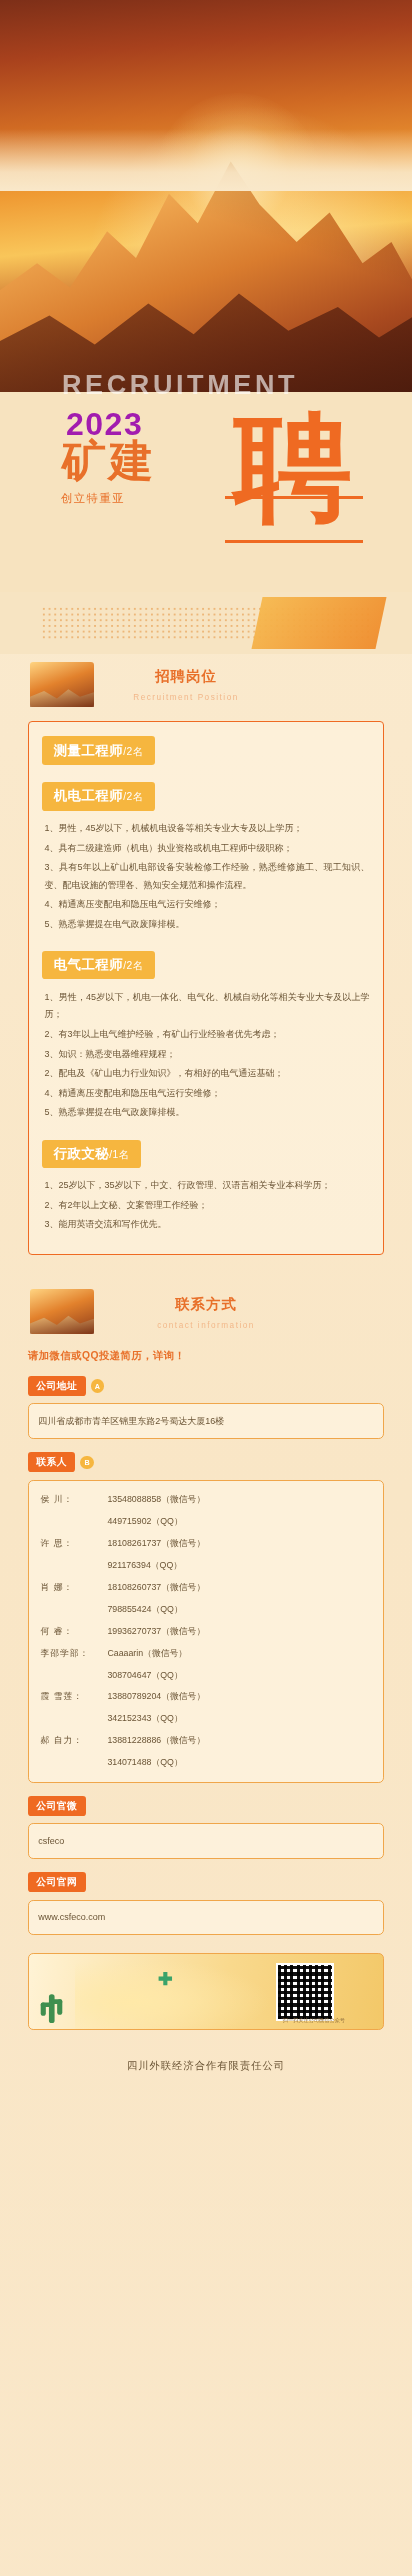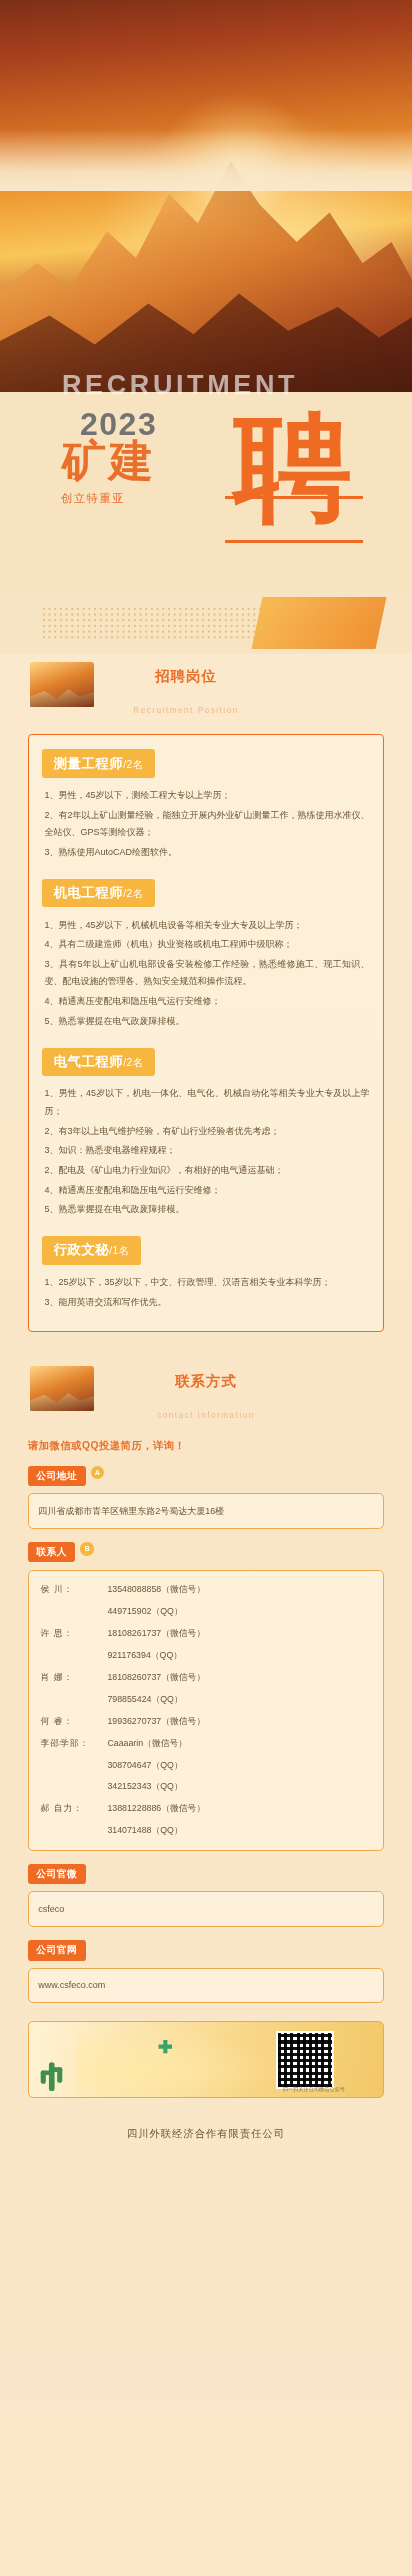--- a/index.html
+++ b/index.html
@@ -72,24 +72,24 @@
     position: absolute;
     left: 62px; top: 9px;
     font-size: 27px;
     letter-spacing: 3.6px;
     font-weight: bold;
     color: rgba(255,255,255,.62);
     white-space: nowrap;
   }
   .year {
     position: absolute;
-    left: 80px; top: 45px;
+    left: 66px; top: 45px;
     font-size: 32px;
     font-weight: bold;
-    color: #737373;
+    color: #a21caf;
     letter-spacing: 1.5px;
   }
   .big-cn {
     position: absolute;
     left: 62px; top: 78px;
     font-size: 44px;
     font-weight: bold;
     color: #e8702a;
     letter-spacing: 3.1px;
     line-height: 1;
@@ -166,21 +166,21 @@
     background: linear-gradient(170deg, rgba(255,220,150,.8), rgba(120,50,20,.8));
     clip-path: polygon(0 100%, 0 55%, 22% 30%, 42% 62%, 60% 22%, 78% 55%, 100% 35%, 100% 100%);
   }
   .sec-title {
     font-size: 14.4px;
     font-weight: bold;
     color: #e8702a;
     letter-spacing: 1px;
   }
   .sec-sub {
-    margin-top: 20px;
+    margin-top: 7px;
     font-size: 8.2px;
     color: rgba(232,112,42,.42);
     letter-spacing: 1.5px;
   }
 
   
   .jobs-wrap {
     margin: 13.4px 28px 0 28px;
     border: 1.5px solid #ef6a22;
     border-radius: 4px;
@@ -231,21 +231,21 @@
     font-size: 10.3px;
     font-weight: bold;
     color: #e8702a;
     letter-spacing: 0.5px;
   }
 
   
   .info-block { margin: 13.4px 28px 0 28px; }
   .info-label {
     display: flex;
-    align-items: flex-start;
+    align-items: center;
     gap: 5.2px;
   }
   .info-label .tag {
     background: #ef6a22;
     color: #fff;
     font-size: 9.8px;
     font-weight: bold;
     padding: 3.6px 8.2px;
     border-radius: 3.1px;
     letter-spacing: 0.5px;
@@ -363,25 +363,20 @@
     <div class="sec-title">招聘岗位</div>
     <div class="sec-sub">Recruitment Position</div>
   </div>
 
   <div class="jobs-wrap">
 
     <div class="job">
       <div class="job-title">
         <span>测量工程师</span><span class="count">/2名</span>
       </div>
-      <ul class="job-list">
-        <li>1、男性，45岁以下，测绘工程大专以上学历；</li>
-        <li>2、有2年以上矿山测量经验，能独立开展内外业矿山测量工作，熟练使用水准仪、全站仪、GPS等测绘仪器；</li>
-        <li>3、熟练使用AutoCAD绘图软件。</li>
-      </ul>
     </div>
 
     <div class="job">
       <div class="job-title">
         <span>机电工程师</span><span class="count">/2名</span>
       </div>
       <ul class="job-list">
         <li>1、男性，45岁以下，机械机电设备等相关专业大专及以上学历；</li>
         <li>4、具有二级建造师（机电）执业资格或机电工程师中级职称；</li>
         <li>3、具有5年以上矿山机电部设备安装检修工作经验，熟悉维修施工、现工知识、变、配电设施的管理各、熟知安全规范和操作流程。</li>
@@ -403,20 +398,21 @@
         <li>5、熟悉掌握提在电气政废障排模。</li>
       </ul>
     </div>
 
     <div class="job">
       <div class="job-title">
         <span>行政文秘</span><span class="count">/1名</span>
       </div>
       <ul class="job-list">
         <li>1、25岁以下，35岁以下，中文、行政管理、汉语言相关专业本科学历；</li>
+        <li>2、有2年以上文秘、文案管理工作经验；</li>
         <li>3、能用英语交流和写作优先。</li>
       </ul>
     </div>
 
 
   </div>
 
   <div class="sec-head contact-head">
     <div class="sec-thumb"></div>
     <div class="sec-title">联系方式</div>
@@ -469,20 +465,24 @@
             <td class="name">何    睿：</td>
             <td class="num">19936270737（微信号）</td>
           </tr>
           <tr>
             <td class="name">李邵学部：</td>
             <td class="num">Caaaarin（微信号）</td>
           </tr>
           <tr>
             <td class="name"></td>
             <td class="num">308704647（QQ）</td>
+          </tr>
+          <tr>
+            <td class="name">霞    雪莲：</td>
+            <td class="num">13880789204（微信号）</td>
           </tr>
           <tr>
             <td class="name"></td>
             <td class="num">342152343（QQ）</td>
           </tr>
           <tr>
             <td class="name">郝    自力：</td>
             <td class="num">13881228886（微信号）</td>
           </tr>
           <tr>

